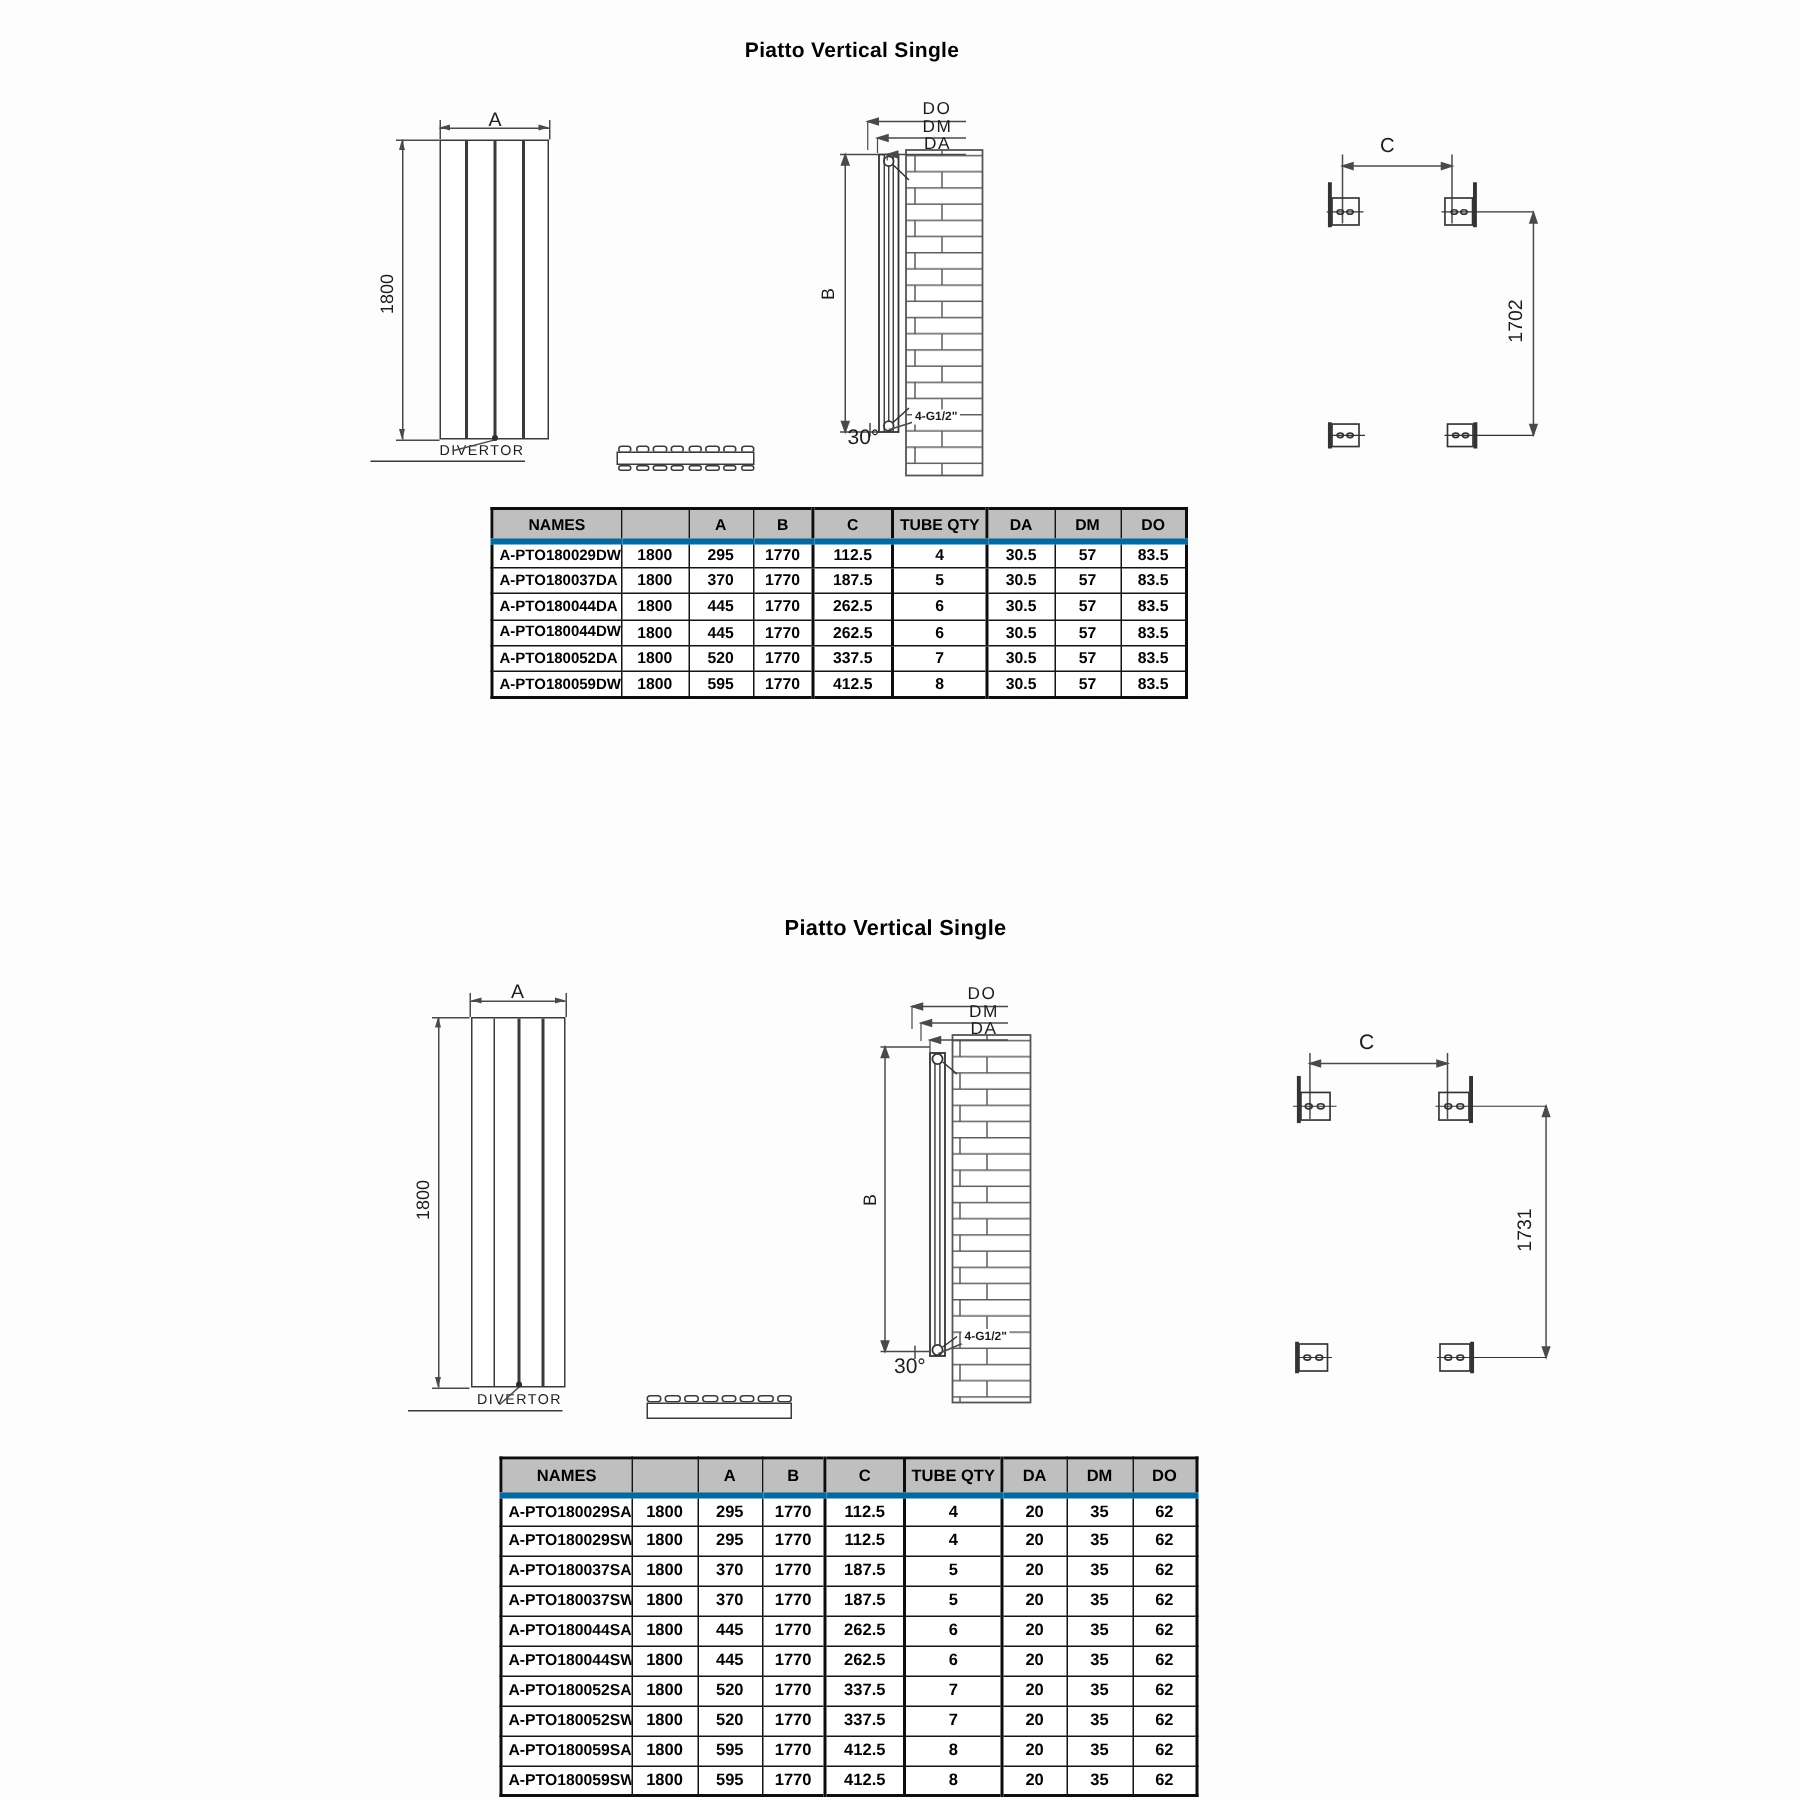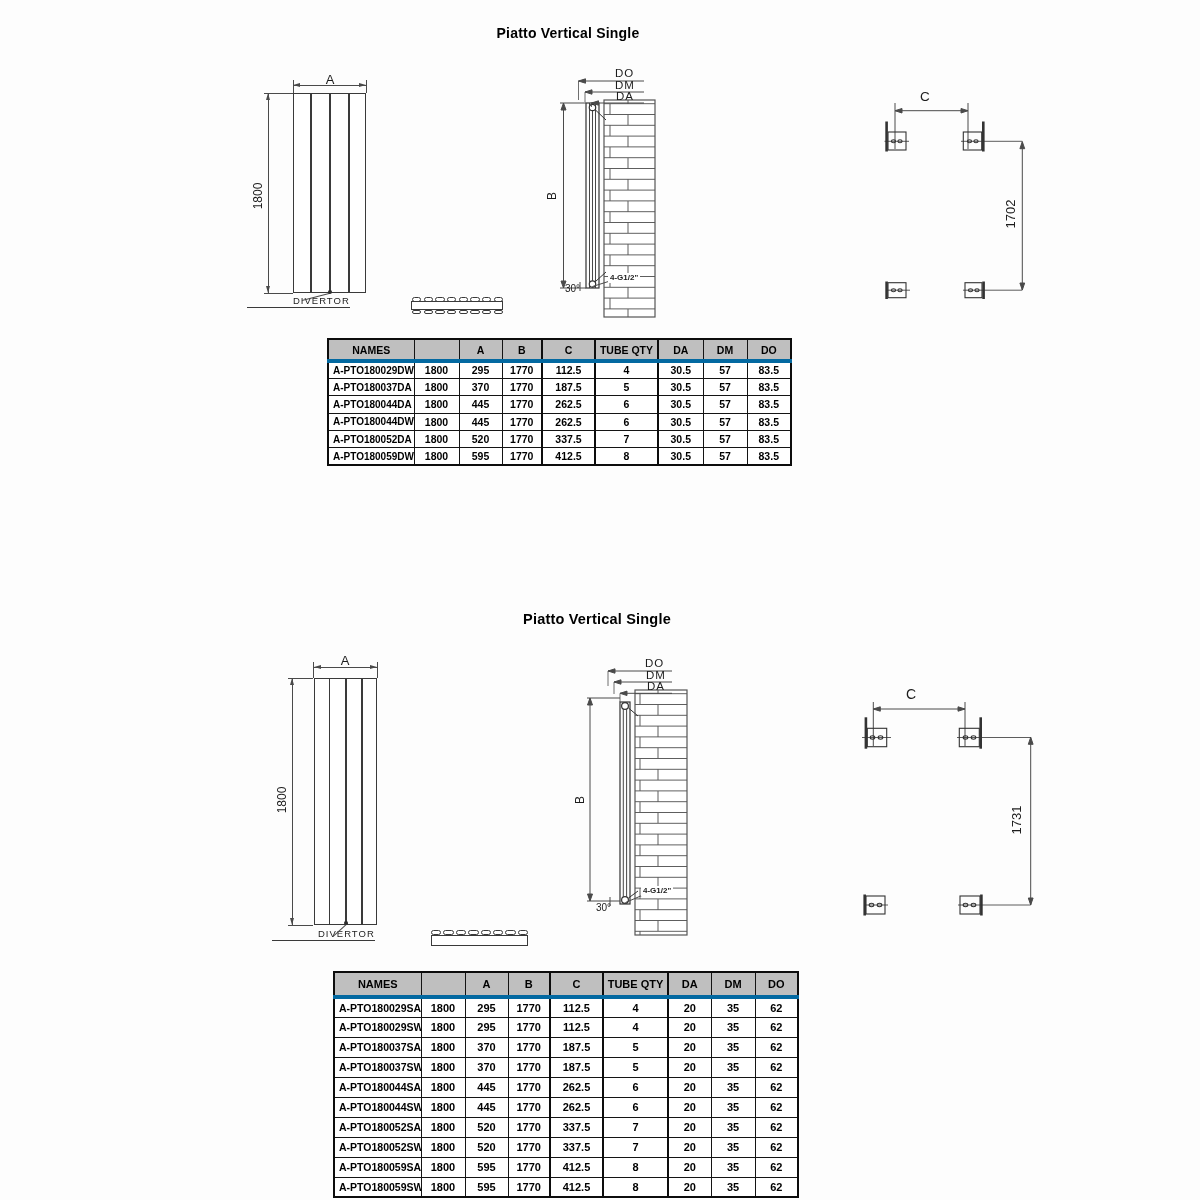--- a/index.html
+++ b/index.html
@@ -11,21 +11,21 @@
   .rot{position:absolute;transform:translate(-50%,-50%) rotate(-90deg);white-space:nowrap;color:#1c1c1c;line-height:1;}
   .hline{position:absolute;border-top:1px solid #4a4a4a;height:0;}
   .vline{position:absolute;border-left:1px solid #4a4a4a;width:0;}
   .blk{position:absolute;background:#3a3a3a;}
   .box{position:absolute;background:#fff;border:1.5px solid #3a3a3a;box-sizing:border-box;}
   .tri{position:absolute;width:0;height:0;}
   .dot{position:absolute;width:4px;height:4px;border-radius:50%;background:#2d2d2d;}
   .leader{position:absolute;height:1.3px;background:#4a4a4a;transform-origin:0 50%;}
   .divertor{position:absolute;font-size:9.5px;letter-spacing:1px;color:#1c1c1c;border-bottom:1px solid #3a3a3a;padding-bottom:1px;line-height:1;padding-left:46px;}
   .thread{position:absolute;font-size:8px;font-weight:bold;color:#1c1c1c;background:#fff;padding:1px 2px;line-height:1;}
-  .angle{position:absolute;font-size:10px;color:#1c1c1c;line-height:1;}
+  .angle{position:absolute;font-size:14px;color:#1c1c1c;line-height:1;}
   .dlbl{position:absolute;font-size:11.5px;letter-spacing:1px;color:#1c1c1c;line-height:1;}
   .tubes{position:absolute;display:flex;}
   .tube{display:block;height:4.6px;border:1.1px solid #3a3a3a;border-radius:2.5px;background:#fff;box-sizing:border-box;}
   .tv1 .tube{width:9.3px;margin-right:2.4px;}
   .tv2 .tube{width:10.4px;height:5px;margin-right:2px;}
   .tube:last-child{margin-right:0 !important;}
   table.dtable{position:absolute;border-collapse:collapse;table-layout:fixed;background:#fff;border:2px solid #0d0d0d;}
   .dtable th,.dtable td{border:1px solid #141414;text-align:center;font-weight:bold;white-space:nowrap;overflow:hidden;padding:0;color:#000;}
   .dtable th{background:#bfbfbf;}
   .dtable td:first-child{text-align:left;padding-left:4px;}

